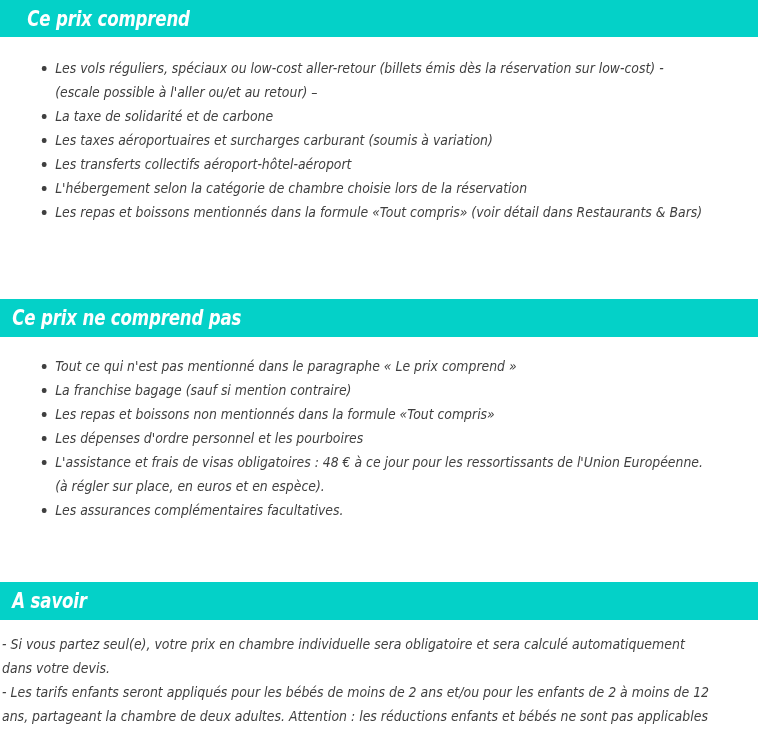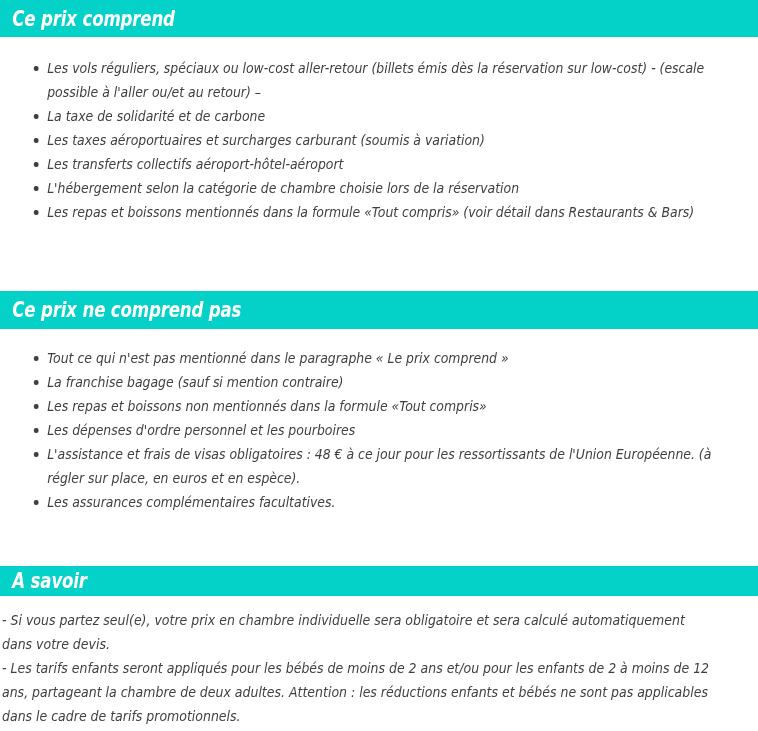--- a/index.html
+++ b/index.html
@@ -35,29 +35,29 @@
     font-weight: bold;
     font-size: 21px;
     line-height: 22px;
     letter-spacing: -0.2px;
     padding-left: 14px;
     transform: scaleX(0.88);
     transform-origin: left center;
     white-space: nowrap;
   }
 
-  #header-inclus { height: 37px; }
+  #header-inclus { height: 37px; padding-left: 15px; }
   #header-non-inclus { height: 38px; margin-top: 21px; }
-  #header-a-savoir { height: 30px; }
+  #header-a-savoir { height: 38px; }
 
   
   ul.bullets {
     list-style: none;
     margin: 0;
-    padding: 8px;
+    padding: 16px;
   }
   ul.bullets li {
     position: relative;
     color: #3f3f3f;
     font-family: "DejaVu Sans Condensed", "Liberation Sans Narrow", "Liberation Sans", sans-serif;
     font-style: italic;
     font-size: 14.5px;
     line-height: 24px;
     padding-left: 41px;
     margin: 0;

